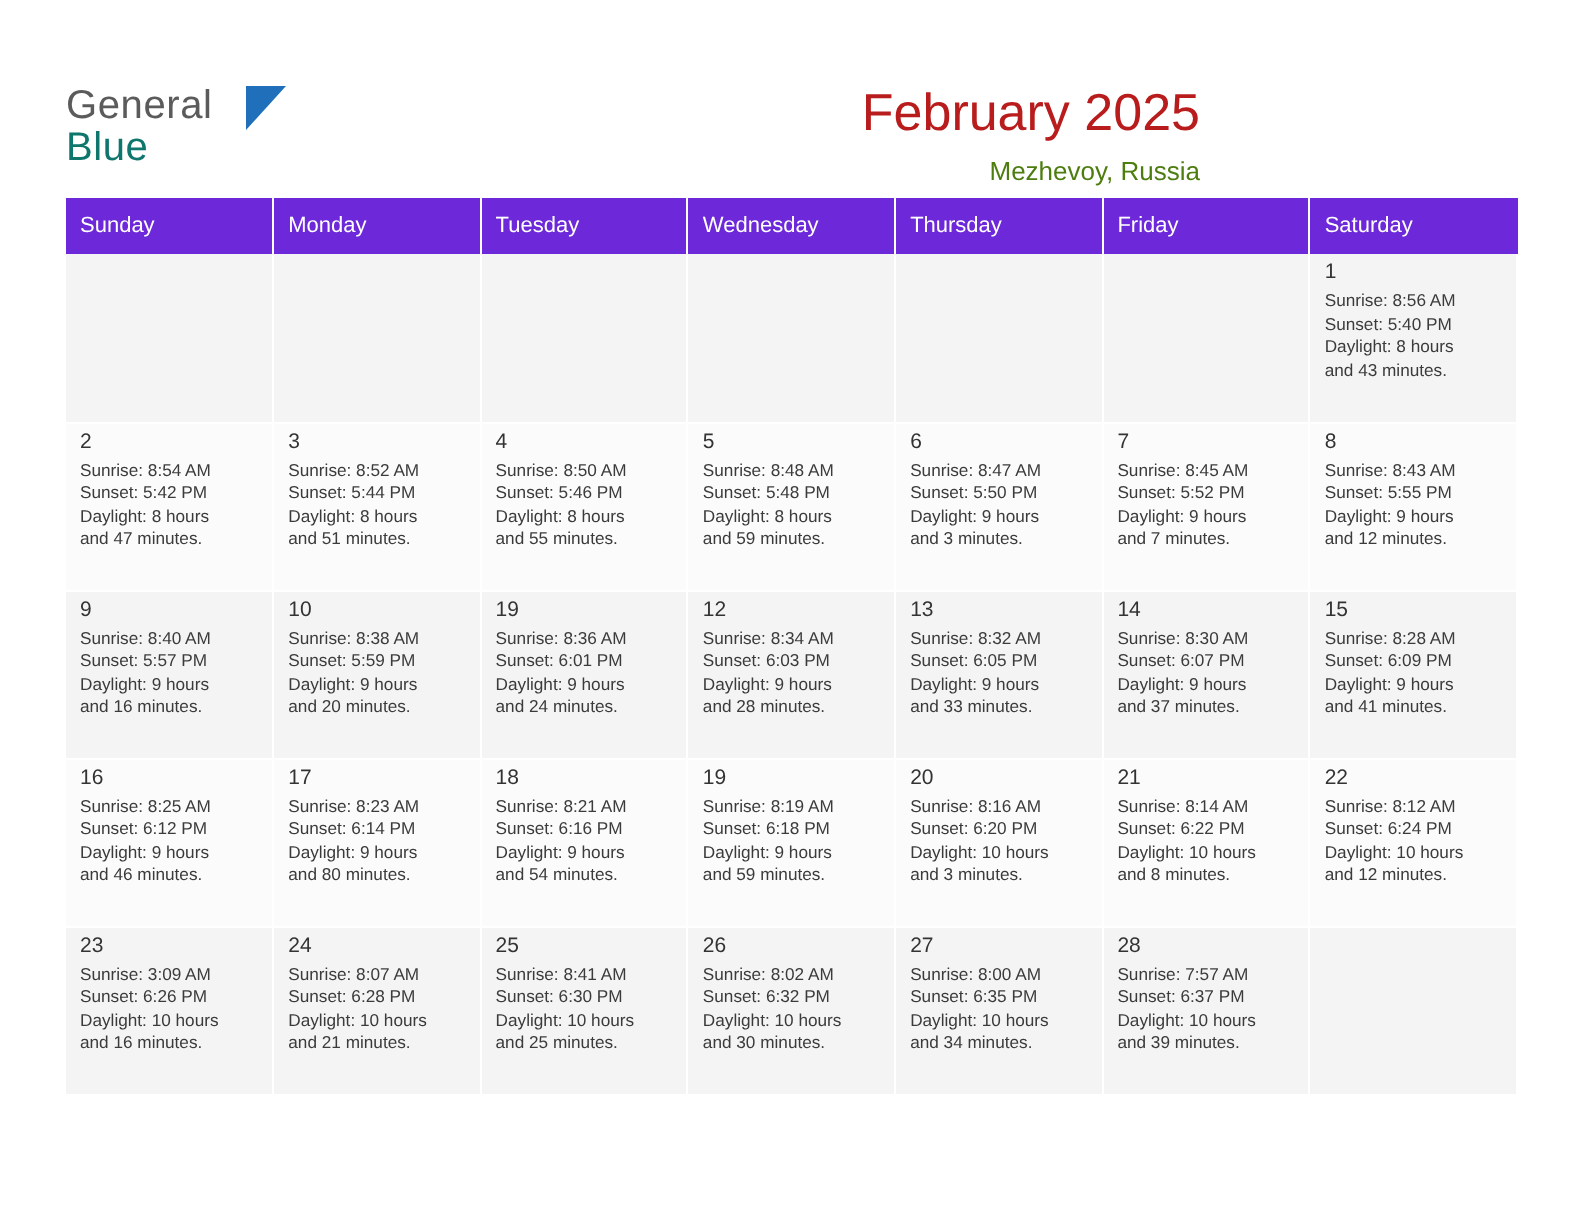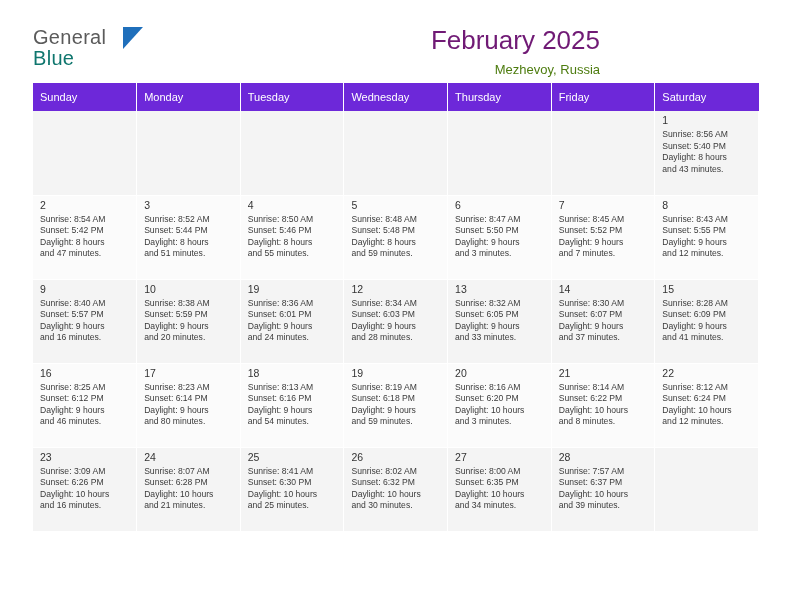--- a/index.html
+++ b/index.html
@@ -12,21 +12,21 @@
     background: #ffffff;
     font-family: "Liberation Sans", sans-serif;
     color: #333333;
     overflow: hidden;
   }
   .page {
     position: relative;
     width: 633px;
     height: 612px;
     box-sizing: border-box;
-    padding: 0 33px;
+    padding: 16px 33px;
   }
 
   
   .header {
     position: relative;
     height: 74px;
     display: flex;
     align-items: flex-start;
     justify-content: space-between;
     padding-top: 27px;
@@ -59,21 +59,21 @@
     height: 0;
     border-left: 20px solid #1f6fbb;
     border-bottom: 22px solid transparent;
   }
   .title-block {
     text-align: right;
     padding-top: 0px;
   }
   .cal-title {
     font-size: 26px;
-    color: #701a75;
+    color: #b91c1c;
     line-height: 1.05;
     font-weight: normal;
   }
   .cal-sub {
     font-size: 13px;
     color: #4d7c0f;
     margin-top: 8px;
   }
 
   
@@ -312,21 +312,21 @@
             <div class="info">
               <div>Sunrise: 8:23 AM</div>
               <div>Sunset: 6:14 PM</div>
               <div>Daylight: 9 hours</div>
               <div>and 80 minutes.</div>
             </div>
           </td>
           <td>
             <div class="daynum">18</div>
             <div class="info">
-              <div>Sunrise: 8:13 AM</div>
+              <div>Sunrise: 8:21 AM</div>
               <div>Sunset: 6:16 PM</div>
               <div>Daylight: 9 hours</div>
               <div>and 54 minutes.</div>
             </div>
           </td>
           <td>
             <div class="daynum">19</div>
             <div class="info">
               <div>Sunrise: 8:19 AM</div>
               <div>Sunset: 6:18 PM</div>

